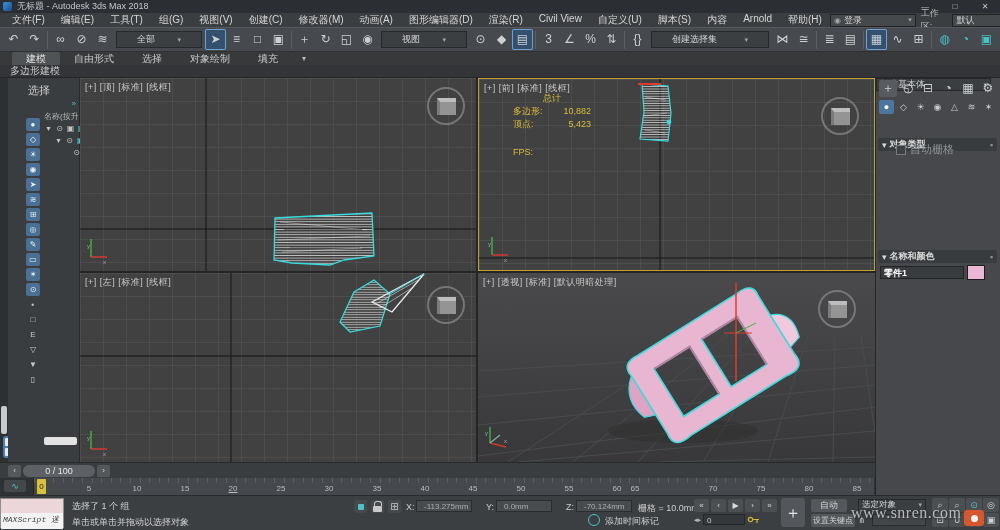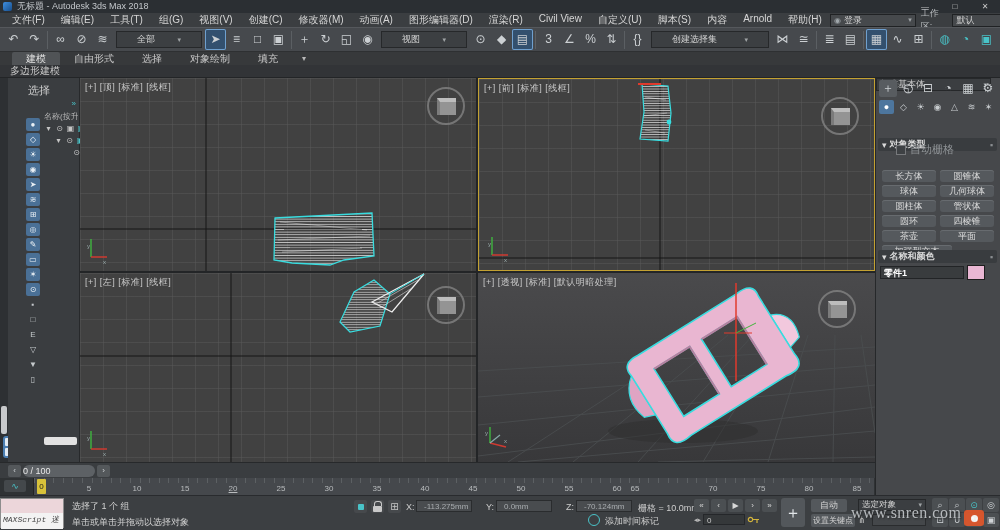--- a/index.html
+++ b/index.html
@@ -97,21 +97,21 @@
   #prim-grid{left:6px;top:92px;position:absolute;display:grid;grid-template-columns:54px 54px;gap:3px 4px;}
   .prim-btn{height:12px;background:#55595d;border-radius:3px;font-size:9px;color:#dcdcdc;text-align:center;line-height:12px;box-shadow:inset 0 1px 0 #676b6f;}
   .prim-btn.wide{grid-column:1/3;width:70px;}
   #name-row{left:4px;top:187px;position:absolute;display:flex;gap:3px;align-items:center;}
   #name-field{width:84px;height:13px;background:#393c3e;border:1px solid #222426;color:#ffffff;font-size:9px;font-weight:bold;line-height:13px;padding:0 3px;box-sizing:border-box;}
   #color-swatch{width:16px;height:13px;background:#eab7d4;border:1px solid #1e1e1e;}
 
   
   #timeslider{left:0;top:462px;width:875px;height:16px;background:#3a3d40;display:flex;align-items:center;padding-left:8px;gap:2px;box-sizing:border-box;border-top:1px solid #27292b;}
   .ts-btn{width:13px;height:12px;background:#54585b;border-radius:2px;font-size:8px;line-height:12px;text-align:center;color:#cfd3d6;}
-  #ts-handle{width:72px;height:12px;background:#5d6165;border-radius:6px;font-size:9px;line-height:12px;color:#e8e8e8;}
+  #ts-handle{width:72px;height:12px;background:#5d6165;border-radius:6px;font-size:9px;text-align:center;line-height:12px;color:#e8e8e8;}
   #trackbar{left:0;top:478px;width:875px;height:17px;background:#2f3234;}
   #tb-mini{left:4px;top:2px;width:22px;height:12px;background:#44484b;border-radius:2px;color:#49c3c8;font-size:9px;text-align:center;line-height:12px;position:absolute;}
   #ruler{left:33px;top:0;width:840px;height:17px;background:#45484c;position:absolute;border-left:1px solid #222;}
   #ruler-ticks{position:absolute;left:0;top:0;right:0;height:5px;background:repeating-linear-gradient(to right,#5c6063 0 1px,transparent 1px 9.6px);}
   .tick-num{position:absolute;top:6px;font-size:8px;color:#b9bcbe;transform:translateX(-50%);}
   #frame-marker{position:absolute;left:3px;top:1px;width:9px;height:15px;background:#d8c23a;border-radius:1px;color:#1c1c1c;font-size:8px;text-align:center;line-height:15px;}
 
   
   #statusbar{left:0;top:495px;width:1000px;height:35px;background:#3c3f42;border-top:1px solid #292b2e;box-sizing:border-box;}
   #mxs-box{left:0;top:2px;width:64px;height:30px;border:1px solid #8d8d8d;position:absolute;box-sizing:border-box;font-style:italic;}
@@ -342,20 +342,32 @@
           <path d="M5,21 H21" stroke="#cf3a30" stroke-width="1.5"></path>
         <text x="1" y="12" font-size="6" fill="#9aa">y</text>
           <text x="17" y="28" font-size="6" fill="#9aa">x</text>
       </svg>
     </div>
 
     <div id="vp-tr" class="vp">
       <span class="vp-label">[+] [前] [标准] [线框]</span>
       <div class="axis-v" style="left:180px;"></div>
       <div class="axis-h" style="top:178px;"></div>
+      <div class="stats">
+        <div class="total">总计</div>
+        <div class="srow">
+            <span>多边形:</span>
+            <span class="v">10,882</span>
+          </div>
+        <div class="srow">
+            <span>顶点:</span>
+            <span class="v">5,423</span>
+          </div>
+        <div class="fps">FPS:</div>
+      </div>
       <svg class="abs" style="left:158px;top:4px;" width="38" height="62">
         <defs>
             <pattern id="ht2" width="5" height="2.4" patternUnits="userSpaceOnUse">
               <path d="M0 1.2 H5" stroke="#eaeaea" stroke-width="0.7"></path>
             </pattern>
           </defs>
         <polygon points="5,1 31,3 34,30 31,58 3,56 7,29" fill="url(#ht2)" stroke="#38dcdf" stroke-width="1.2"></polygon>
         <path d="M1,1 H24" stroke="#e03a2c" stroke-width="2"></path>
         <circle cx="32" cy="39" r="2.4" fill="#38dcdf"></circle>
         <path d="M8,14 L29,17 M7,33 L30,30 M8,47 L28,50" stroke="#fff" stroke-width="0.5" opacity="0.7" fill="none"></path>
@@ -466,33 +478,20 @@
     </div>
     <div class="rollout" id="ro-objtype">
       <span>▾</span>
       <span>对象类型</span>
       <span class="rdot">▪</span>
     </div>
     <div id="autogrid-row">
       <span id="autogrid-box"></span>
       <span>自动栅格</span>
     </div>
-    <div id="prim-grid">
-        <div class="prim-btn">长方体</div>
-        <div class="prim-btn">圆锥体</div>
-        <div class="prim-btn">球体</div>
-        <div class="prim-btn">几何球体</div>
-        <div class="prim-btn">圆柱体</div>
-        <div class="prim-btn">管状体</div>
-        <div class="prim-btn">圆环</div>
-        <div class="prim-btn">四棱锥</div>
-        <div class="prim-btn">茶壶</div>
-        <div class="prim-btn">平面</div>
-        <div class="prim-btn wide">加强型文本</div>
-      </div>
     <div class="rollout" id="ro-namecolor">
       <span>▾</span>
       <span>名称和颜色</span>
       <span class="rdot">▪</span>
     </div>
     <div id="name-row">
       <div id="name-field">零件1</div>
       <div id="color-swatch" title="#eab7d4"></div>
     </div>
   </div>

